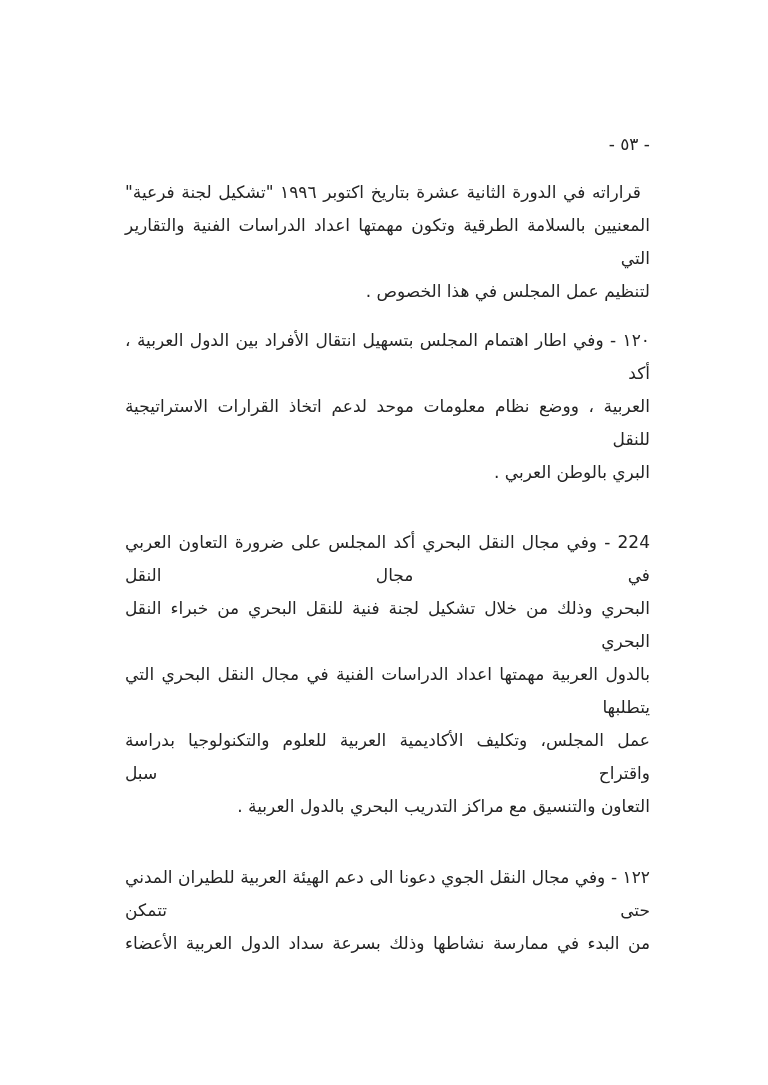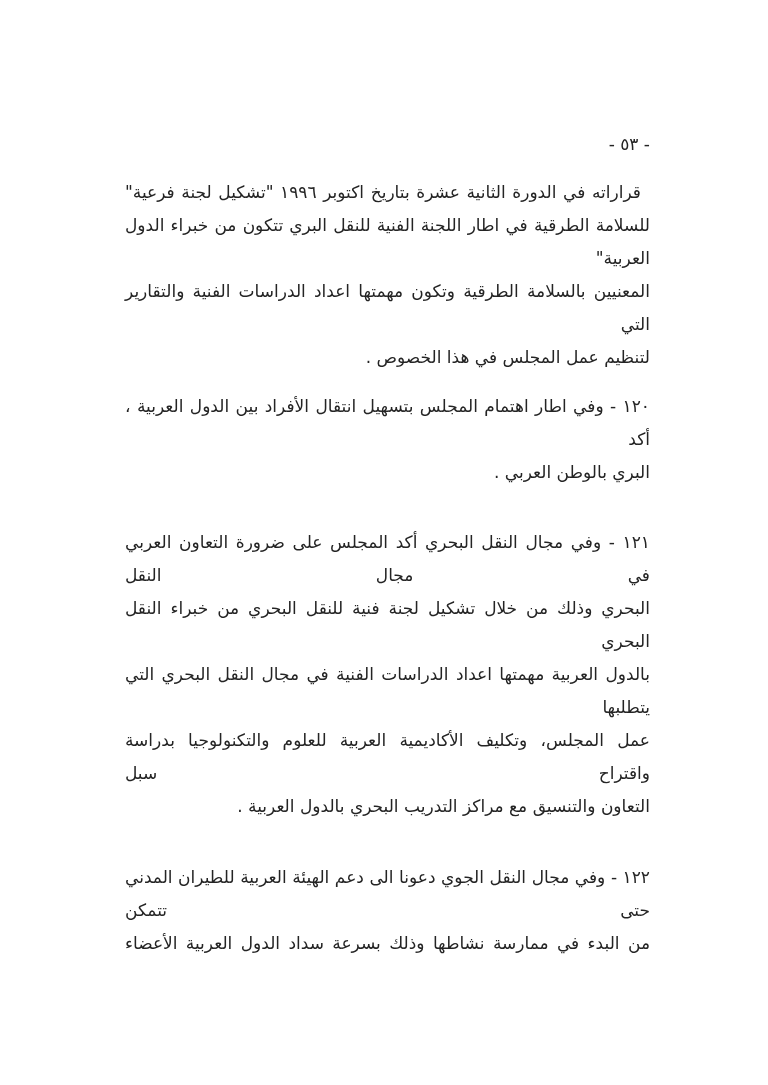--- a/index.html
+++ b/index.html
@@ -54,32 +54,32 @@
 </head>
 <body>
 
 <div class="page">
   <div class="content">
 
     <div class="page-number">- ٥٣ -</div>
 
     <div class="para para-0">
       <div class="line first-indent">قراراته في الدورة الثانية عشرة بتاريخ اكتوبر ١٩٩٦ "تشكيل لجنة فرعية"</div>
-      <div class="line">للسلامة الطرقية في اطار اللجنة الفنية للنقل البري تتكون من خبراء الدول العربية"</div>
       <div class="line">المعنيين بالسلامة الطرقية وتكون مهمتها اعداد الدراسات الفنية والتقارير التي</div>
       <div class="line last">لتنظيم عمل المجلس في هذا الخصوص .</div>
     </div>
 
     <div class="para para-120">
       <div class="line"><span class="pnum">١٢٠ -</span> <span>وفي اطار اهتمام المجلس بتسهيل انتقال الأفراد بين الدول العربية ، أكد</span></div>
+      <div class="line">العربية ، ووضع نظام معلومات موحد لدعم اتخاذ القرارات الاستراتيجية للنقل</div>
       <div class="line last">البري بالوطن العربي .</div>
     </div>
 
     <div class="para para-121">
-      <div class="line"><span class="pnum">١٢١ -</span> <span>وفي مجال النقل البحري أكد المجلس على ضرورة التعاون العربي في مجال النقل</span></div>
+      <div class="line"><span class="pnum">224 -</span> <span>وفي مجال النقل البحري أكد المجلس على ضرورة التعاون العربي في مجال النقل</span></div>
       <div class="line">البحري وذلك من خلال تشكيل لجنة فنية للنقل البحري من خبراء النقل البحري</div>
       <div class="line">بالدول العربية مهمتها اعداد الدراسات الفنية في مجال النقل البحري التي يتطلبها</div>
       <div class="line">عمل المجلس، وتكليف الأكاديمية العربية للعلوم والتكنولوجيا بدراسة واقتراح سبل</div>
       <div class="line last">التعاون والتنسيق مع مراكز التدريب البحري بالدول العربية .</div>
     </div>
 
     <div class="para para-122">
       <div class="line"><span class="pnum">١٢٢ -</span> <span>وفي مجال النقل الجوي دعونا الى دعم الهيئة العربية للطيران المدني حتى تتمكن</span></div>
       <div class="line">من البدء في ممارسة نشاطها وذلك بسرعة سداد الدول العربية الأعضاء</div>
 

